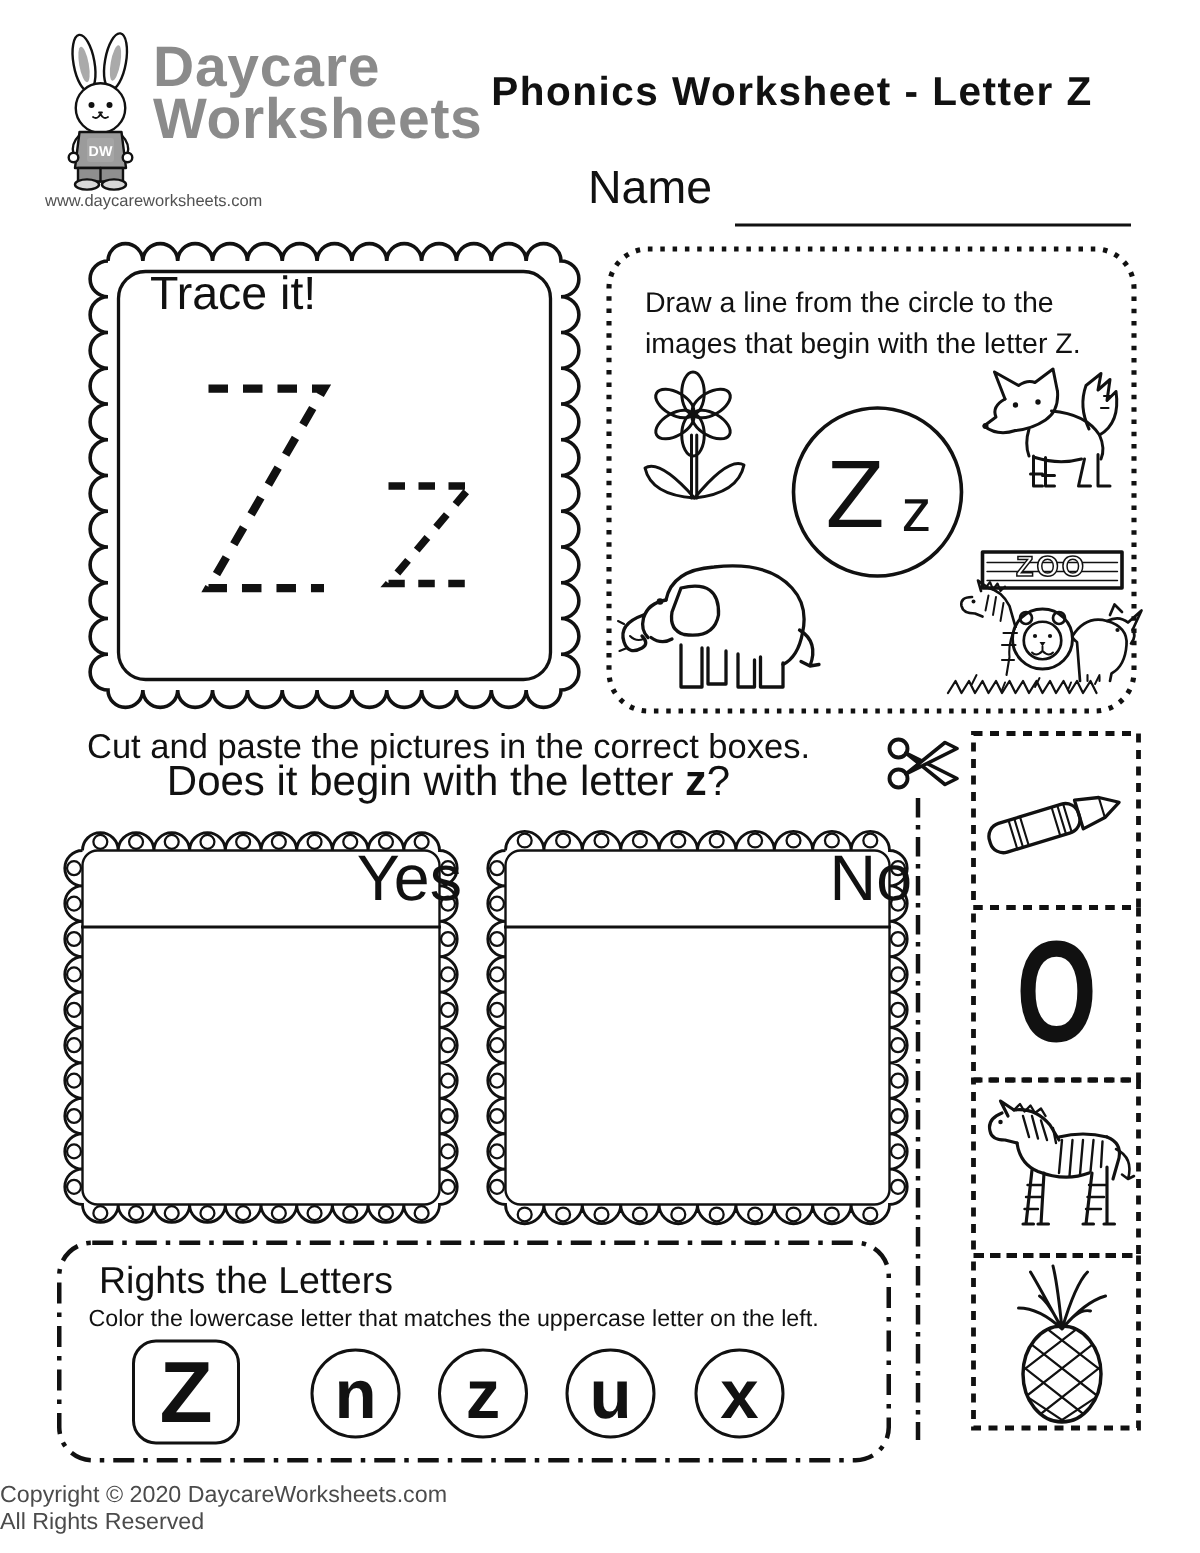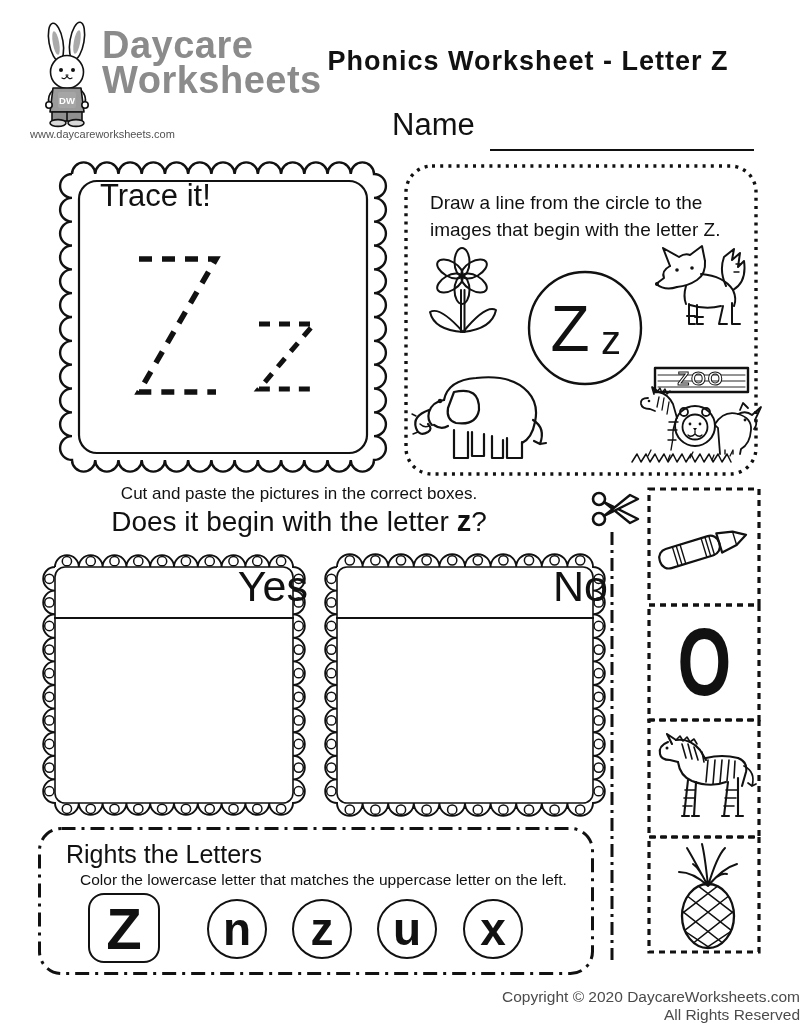--- a/index.html
+++ b/index.html
@@ -8,31 +8,31 @@
   .abs{position:absolute;}
   .ctr{display:flex;align-items:center;justify-content:center;}
   svg{display:block;overflow:visible;}
   .logo-line{font-weight:bold;color:#8b8b8b;font-size:38px;line-height:35px;letter-spacing:.5px;}
   .website{font-size:11px;color:#515151;text-align:left;width:230px;}
   .title{font-size:27px;font-weight:bold;letter-spacing:1px;text-align:center;width:480px;}
   .name-label{font-size:31px;}
   .name-line{border-top:2.5px solid #111;}
   .trace-label{font-size:31px;}
   .instr{font-size:19px;line-height:28px;margin-top:11px;}
-  .cut-instr{font-size:17px;text-align:center;width:598px;}
+  .cut-instr{font-size:23px;text-align:center;width:598px;}
   .cut-q{font-size:28px;text-align:center;width:598px;}
   .cut-q b{font-size:29px;}
   .box-head{font-size:43px;text-align:right;}
   .head-line{border-top:2px solid #111;}
   .big-o{font-size:96px;font-weight:bold;transform:scaleX(.72);line-height:1;}
   .match-title{font-size:25px;}
   .match-instr{font-size:15.5px;}
   .zcard{width:72px;height:70px;border:2.6px solid #111;border-radius:16px;font-size:58px;font-weight:bold;box-sizing:border-box;}
   .lcircle{width:60px;height:60px;border:2.2px solid #111;border-radius:50%;font-size:46px;font-weight:bold;box-sizing:border-box;}
-  .footer{width:800px;text-align:right;font-size:15.5px;color:#4b4b4b;}
+  .footer{width:800px;text-align:left;font-size:15.5px;color:#4b4b4b;}
 </style>
 </head>
 <body>
 
 <div id="page">
 
   <svg class="abs" style="left:36px;top:22px" width="62" height="104" viewBox="0 0 62 104">
     <g stroke="#111" stroke-width="1.6" fill="#fff" stroke-linecap="round" stroke-linejoin="round">
       <ellipse cx="20" cy="20" rx="7" ry="19" transform="rotate(-10 20 20)"></ellipse>
       <ellipse cx="41" cy="19" rx="7" ry="19" transform="rotate(10 41 19)"></ellipse>
@@ -317,21 +317,21 @@
     </g>
   </svg>
   <div class="abs ctr" style="left:647px;top:606px;width:114px;height:112px">
       <span class="big-o">O</span>
     </div>
 
   <svg class="abs" style="left:37px;top:826px" width="558" height="150">
     <rect x="2.5" y="2.5" width="553" height="145" rx="22" fill="none" stroke="#111" stroke-width="3" stroke-dasharray="14 6 3 6"></rect>
   </svg>
   <div class="abs match-title" style="left:66px;top:840px">Rights the Letters</div>
-  <div class="abs match-instr" style="left:80px;top:871px">Color the lowercase letter that matches the uppercase letter on the left.</div>
+  <div class="abs match-instr" style="left:59px;top:871px">Color the lowercase letter that matches the uppercase letter on the left.</div>
   <div class="abs ctr zcard" style="left:88px;top:893px">Z</div>
   <div class="abs ctr lcircle" style="left:207px;top:899px">n</div>
   <div class="abs ctr lcircle" style="left:292px;top:899px">z</div>
   <div class="abs ctr lcircle" style="left:377px;top:899px">u</div>
   <div class="abs ctr lcircle" style="left:463px;top:899px">x</div>
 
   <div class="abs footer" style="left:0;top:988px">Copyright © 2020 DaycareWorksheets.com</div>
   <div class="abs footer" style="left:0;top:1006px">All Rights Reserved</div>
 
 </div>

